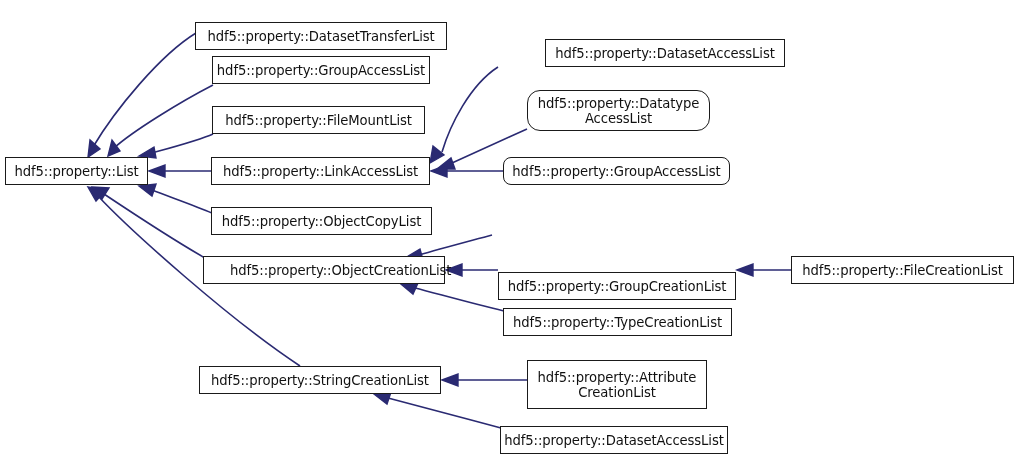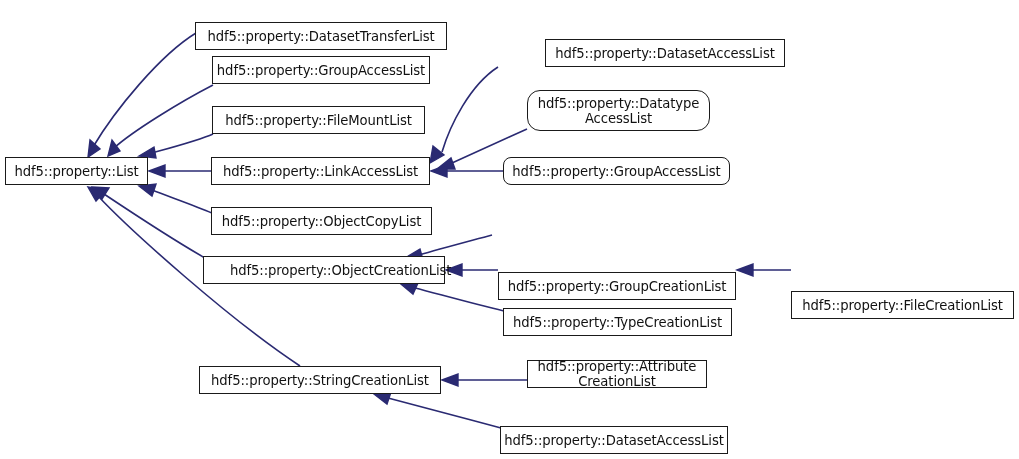--- a/index.html
+++ b/index.html
@@ -156,24 +156,24 @@
   </div>
   <div class="node" style="left: 503px; top: 157px; width: 227px; height: 28px; border-radius: 8px;">
     <span class="node-label">hdf5::property::GroupAccessList</span>
   </div>
   <div class="node" style="left: 498px; top: 272px; width: 238px; height: 28px;">
     <span class="node-label">hdf5::property::GroupCreationList</span>
   </div>
   <div class="node" style="left: 503px; top: 308px; width: 229px; height: 28px;">
     <span class="node-label">hdf5::property::TypeCreationList</span>
   </div>
-  <div class="node" style="left: 527px; top: 360px; width: 180px; height: 28px;">
+  <div class="node" style="left: 527px; top: 360px; width: 180px; height: 49px;">
     <span class="node-label">hdf5::property::Attribute
 CreationList</span>
   </div>
   <div class="node" style="left: 500px; top: 426px; width: 228px; height: 28px;">
     <span class="node-label">hdf5::property::DatasetAccessList</span>
   </div>
-  <div class="node" style="left: 791px; top: 256px; width: 223px; height: 28px; margin-top: 35px;">
+  <div class="node" style="left: 791px; top: 256px; width: 223px; height: 28px;">
     <span class="node-label">hdf5::property::FileCreationList</span>
   </div>
 
 </div>
 
 </body></html>

